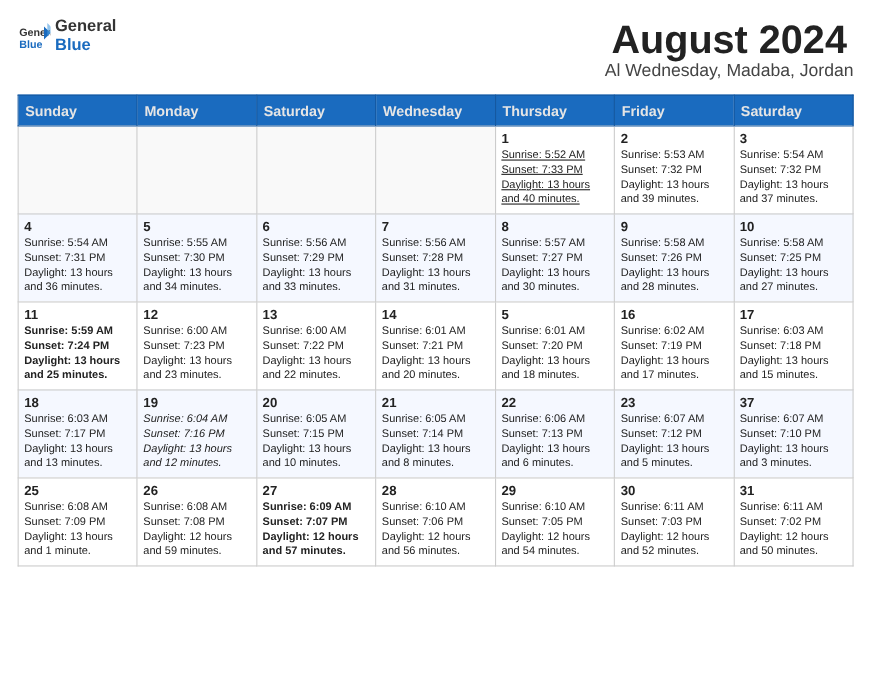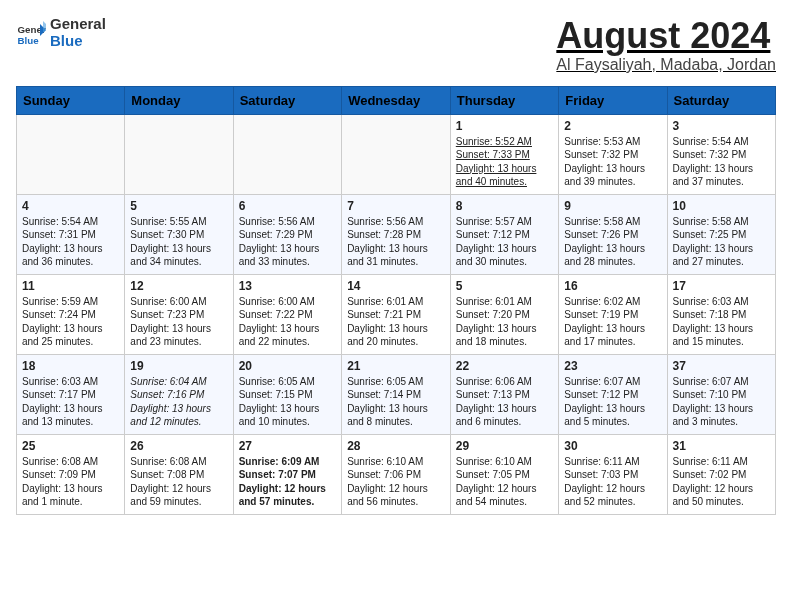--- a/index.html
+++ b/index.html
@@ -19,41 +19,40 @@
     .logo {
       display: flex;
       align-items: center;
       gap: 4px;
     }
     .logo-icon {
       width: 30px;
       height: 30px;
     }
     .title-block {
-      text-align: left;
-      text-decoration: underline;
+      text-align: center;
     }
     .main-title {
       font-size: 36px;
       font-weight: bold;
       color: #222;
       line-height: 1.1;
     }
     .subtitle {
       font-size: 16px;
       color: #444;
     }
     .calendar {
       width: 100%;
       border-collapse: collapse;
       border: 1px solid #ccc;
     }
     .calendar th {
       background-color: #1a6bbf;
-      color: #000000;
+      color: #e5e5e5;
       font-size: 13px;
       font-weight: bold;
       padding: 6px 6px;
       text-align: left;
       border: 1px solid #1558a0;
     }
     .calendar td {
       border: 1px solid #ccc;
       vertical-align: top;
       padding: 4px 5px;
@@ -91,21 +90,21 @@
       <polygon points="32,8 40,16 32,24" fill="#1a6bbf"></polygon>
       <polygon points="36,4 44,12 36,20" fill="#4a9de0" opacity="0.6"></polygon>
     </svg>
     <div>
       <div style="font-size:15px;font-weight:bold;color:#333;line-height:1.1;">General</div>
       <div style="font-size:15px;font-weight:bold;color:#1a6bbf;line-height:1.1;">Blue</div>
     </div>
   </div>
   <div class="title-block">
     <div class="main-title">August 2024</div>
-    <div class="subtitle">Al Faysaliyah, Madaba, Jordan</div>
+    <div class="subtitle">Al Wednesday, Madaba, Jordan</div>
   </div>
 </div>
 
 <table class="calendar">
   <thead>
     <tr>
     <th>Sunday</th>
         <th>Monday</th>
         <th>Saturday</th>
         <th>Wednesday</th>
@@ -167,21 +166,21 @@
         <td>
           <div class="day-number">7</div>
           <div class="day-info" style="white-space: pre-line;">Sunrise: 5:56 AM
 Sunset: 7:28 PM
 Daylight: 13 hours
 and 31 minutes.</div>
         </td>
         <td>
           <div class="day-number">8</div>
           <div class="day-info" style="white-space: pre-line;">Sunrise: 5:57 AM
-Sunset: 7:12 PM
+Sunset: 7:27 PM
 Daylight: 13 hours
 and 30 minutes.</div>
         </td>
         <td>
           <div class="day-number">9</div>
           <div class="day-info" style="white-space: pre-line;">Sunrise: 5:58 AM
 Sunset: 7:26 PM
 Daylight: 13 hours
 and 28 minutes.</div>
         </td>
@@ -189,21 +188,21 @@
           <div class="day-number">10</div>
           <div class="day-info" style="white-space: pre-line;">Sunrise: 5:58 AM
 Sunset: 7:25 PM
 Daylight: 13 hours
 and 27 minutes.</div>
         </td>
       </tr>
       <tr>
         <td>
           <div class="day-number">11</div>
-          <div class="day-info" style="white-space: pre-line;">Sunrise: 5:59 AM
+          <div class="day-info" style="white-space: pre-line; font-weight: bold;">Sunrise: 5:59 AM
 Sunset: 7:24 PM
 Daylight: 13 hours
 and 25 minutes.</div>
         </td>
         <td>
           <div class="day-number">12</div>
           <div class="day-info" style="white-space: pre-line;">Sunrise: 6:00 AM
 Sunset: 7:23 PM
 Daylight: 13 hours
 and 23 minutes.</div>

